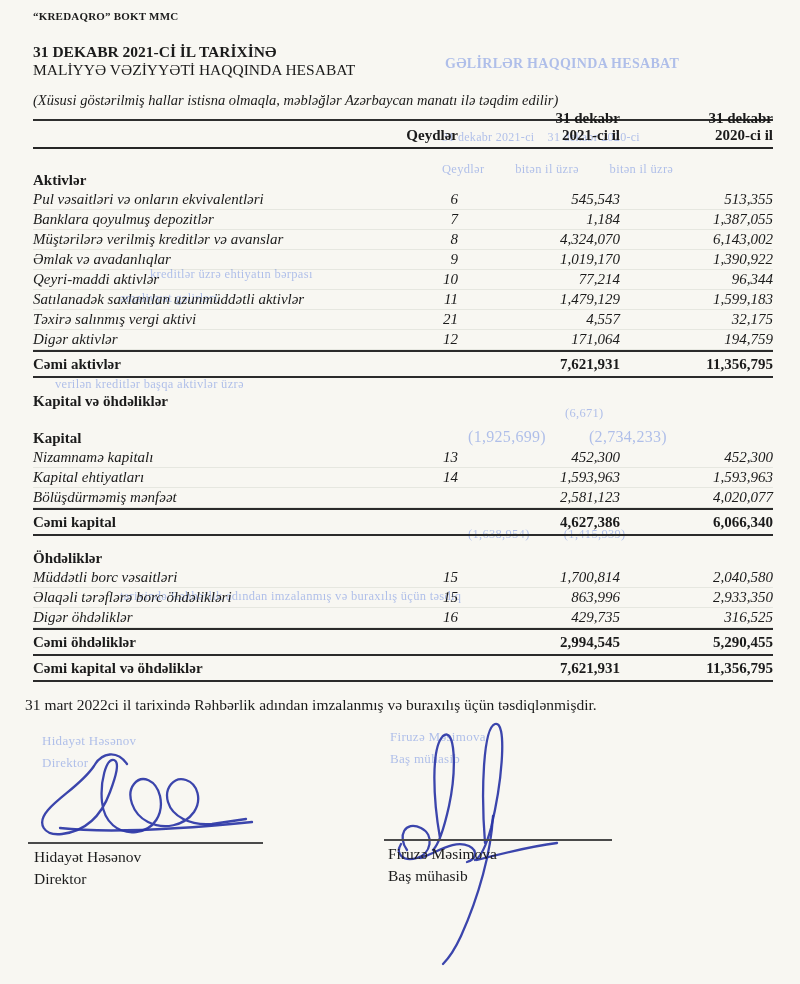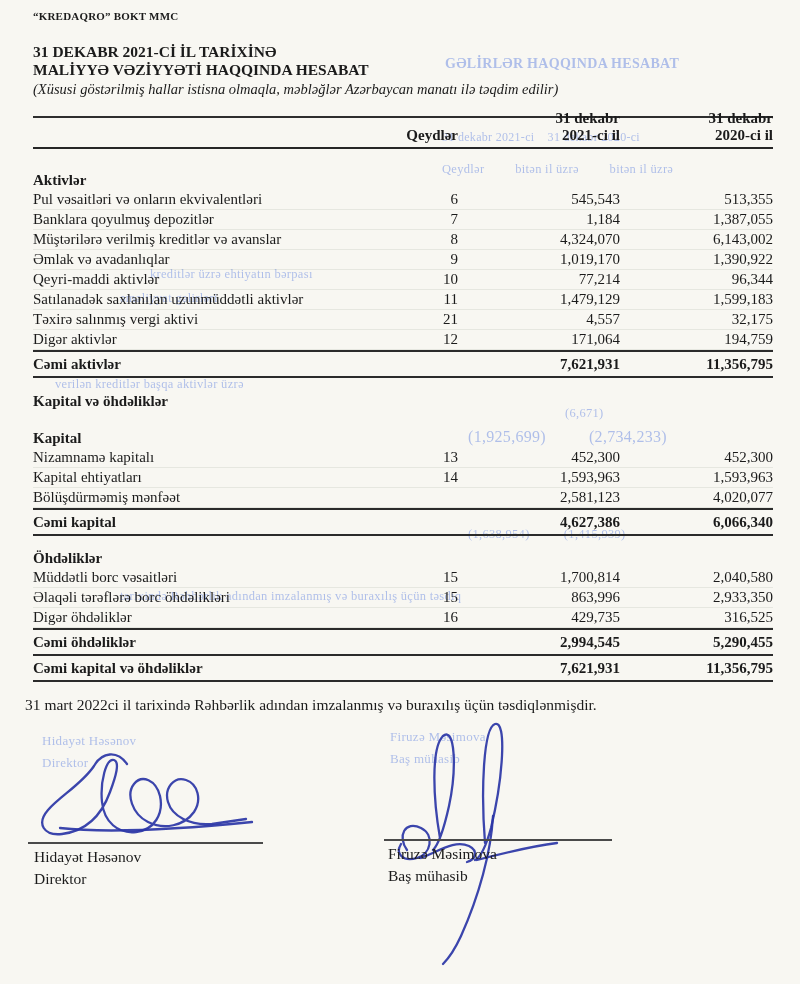--- a/index.html
+++ b/index.html
@@ -9,35 +9,35 @@
     margin:0 auto;
     background:#f8f7f2;
     font-family:"Liberation Serif", serif;
     color:#1b1b1b;
     overflow:hidden;
   }
   
   .doc-header{position:absolute;left:33px;top:10px;width:740px;}
   .company{font-size:11px;font-weight:bold;letter-spacing:.2px;}
   .date-line{margin-top:21px;font-size:15.5px;font-weight:bold;line-height:18px;}
-  .title{font-size:15.5px;font-weight:bold;line-height:18px;}
-  .subtitle-rule{border-bottom:2px solid #2e2e2e;padding-bottom:18px;margin-top:1px;}
+  .title{font-size:15.5px;font-weight:normal;line-height:18px;}
+  .subtitle-rule{border-bottom:2px solid #2e2e2e;padding-bottom:10px;margin-top:12px;}
   .subtitle{font-size:14.5px;font-style:italic;}
   
   .table{position:absolute;left:33px;top:110px;width:740px;font-size:15px;}
   .thead,.trow{display:flex;align-items:flex-end;}
   .c-label{flex:1 1 auto;min-width:0;text-align:left;}
   .c-note{flex:0 0 70px;text-align:right;}
   .c-v2021{flex:0 0 162px;text-align:right;}
   .c-v2020{flex:0 0 153px;text-align:right;}
   .thead{border-bottom:2px solid #262626;padding-bottom:3px;font-weight:bold;}
   .thead .two-line div{line-height:17px;}
   .tbody{margin-top:0;}
   .trow{line-height:19px;min-height:19px;}
-  .t-item{border-bottom:1px solid rgba(110,125,112,0.13);}
+  .t-item{border-bottom:1px solid rgba(110,125,112,0.13);font-style:italic;}
   .t-section .c-label{font-weight:bold;}
   .t-total{font-weight:bold;border-top:2px solid #2b2b2b;border-bottom:2px solid #2b2b2b;
            padding:2px 0;line-height:20px;}
   .t-total + .t-total{border-top:none;}
   .t-spacer{border:none;}
   
   .statement{position:absolute;left:25px;top:694px;width:740px;margin:0;
              font-size:15.5px;line-height:21px;}
   
   .sig{position:absolute;overflow:visible;}

